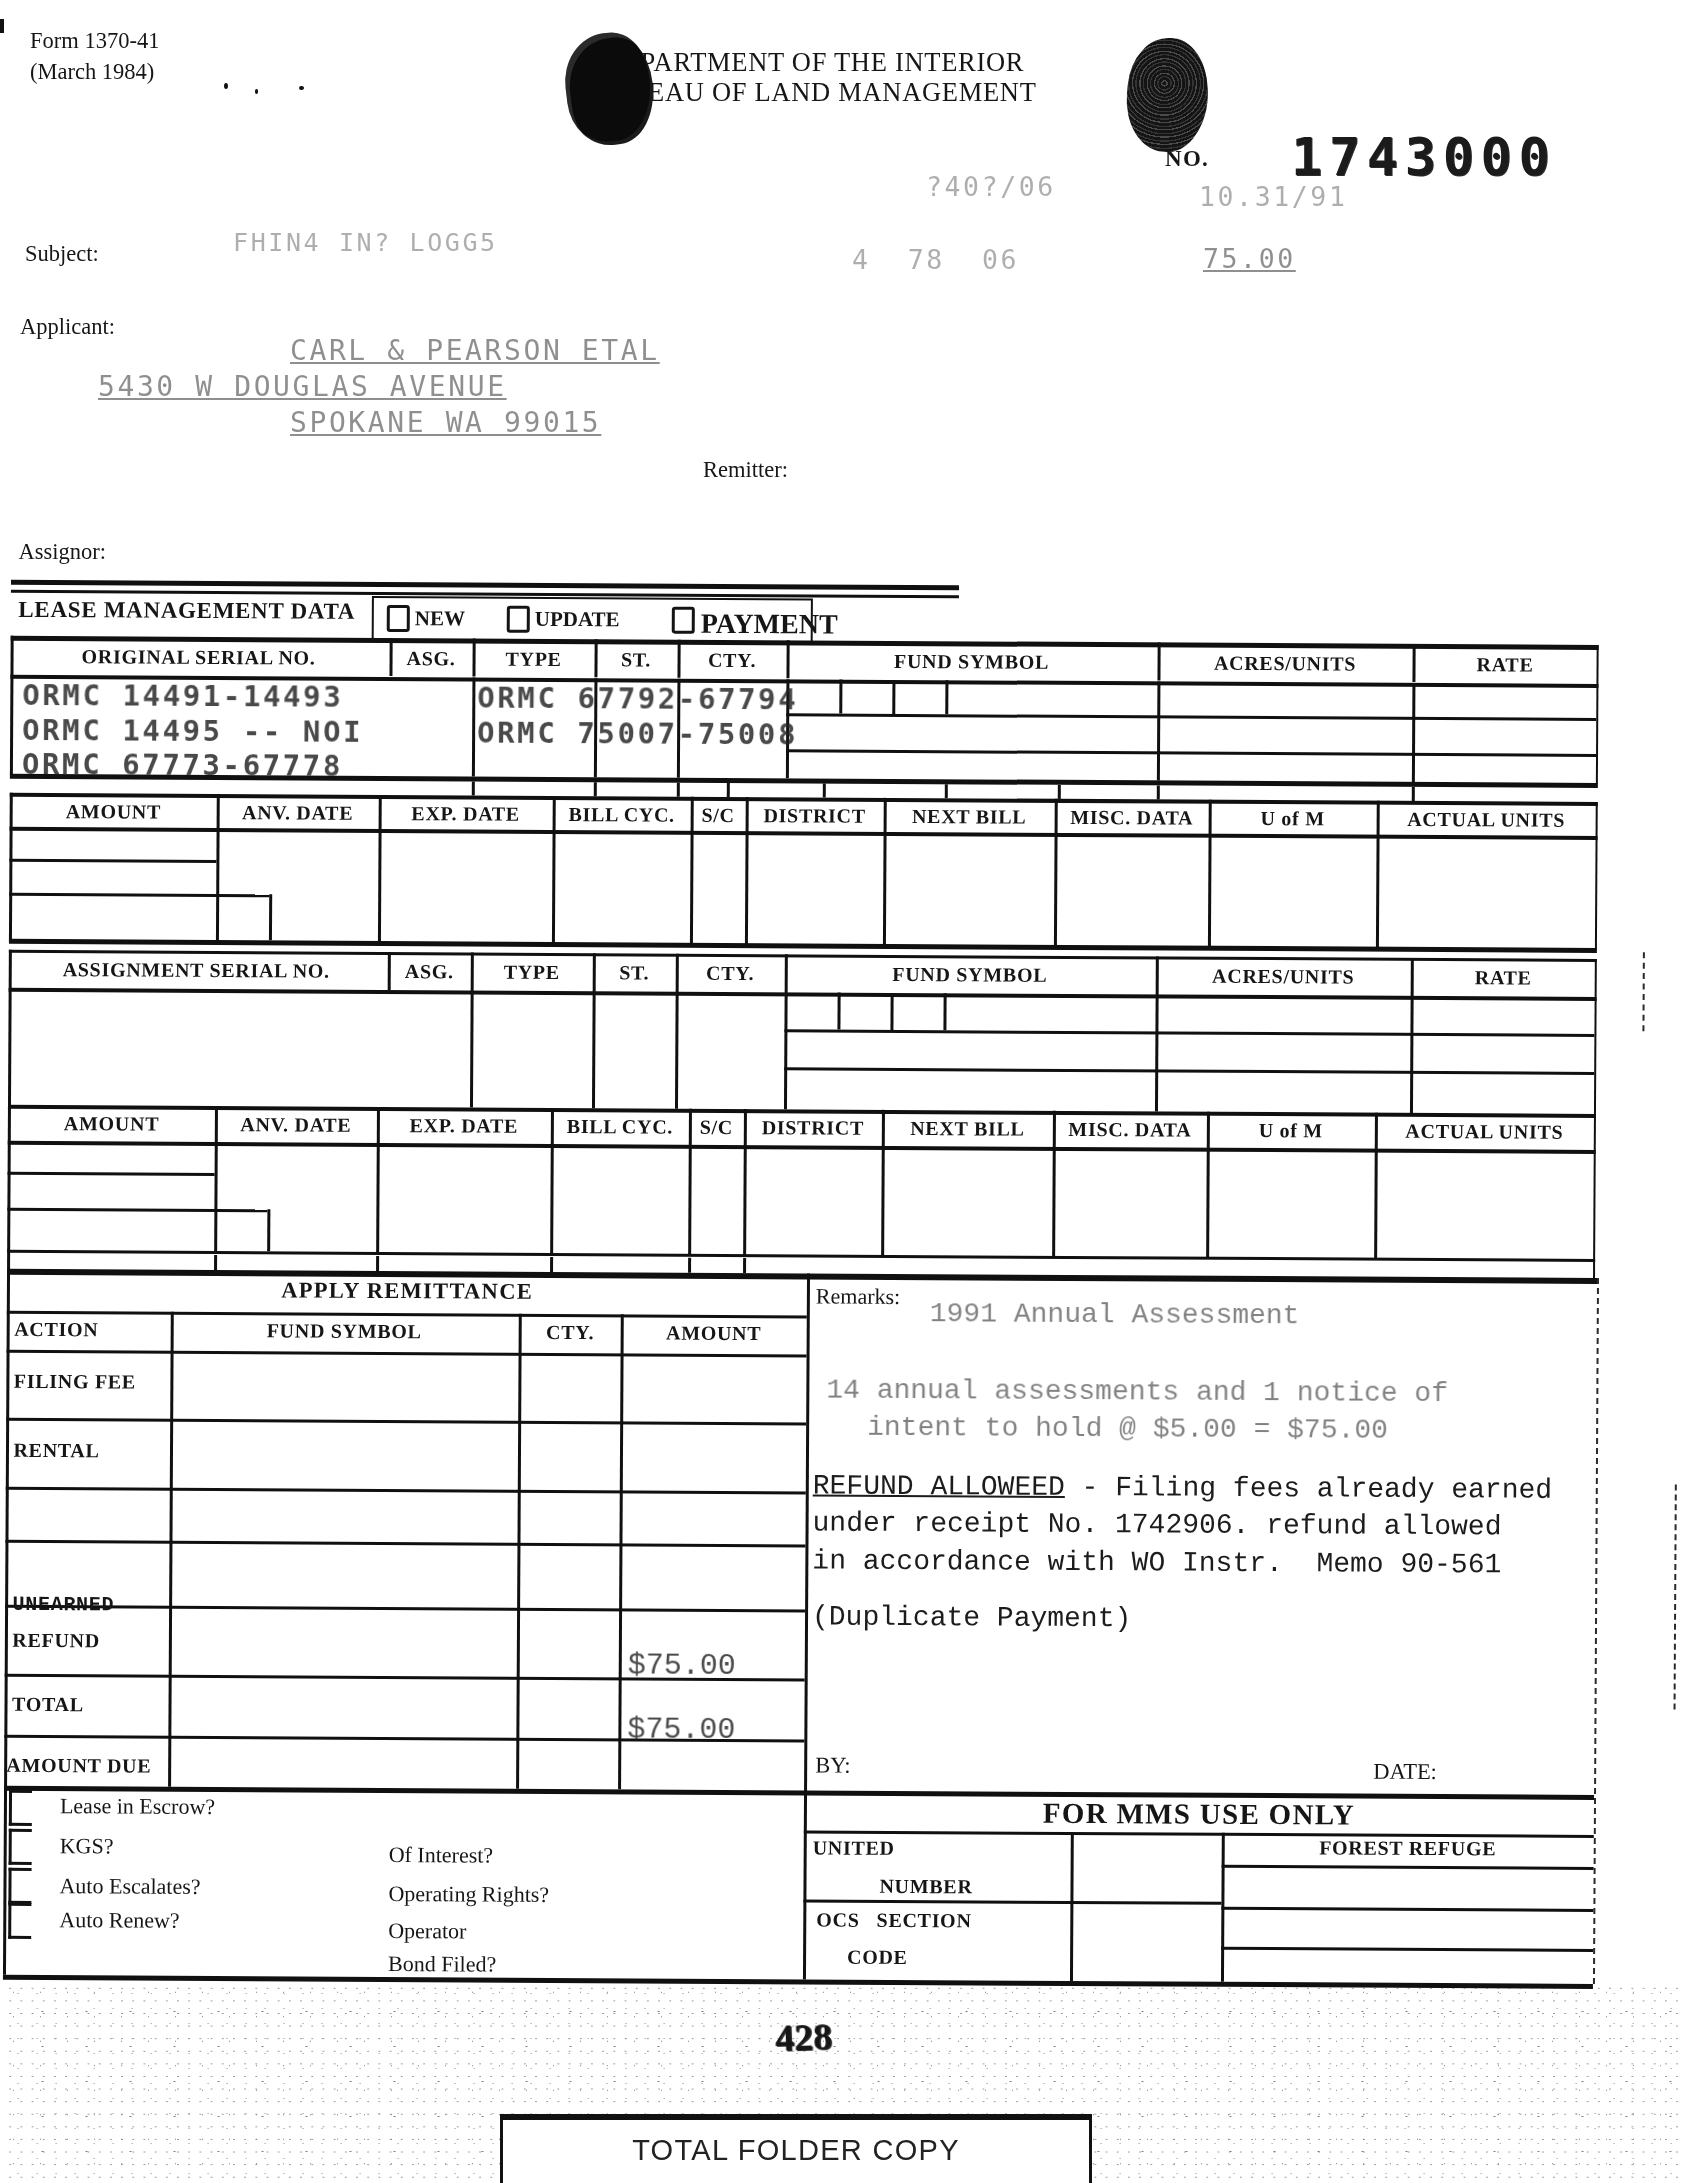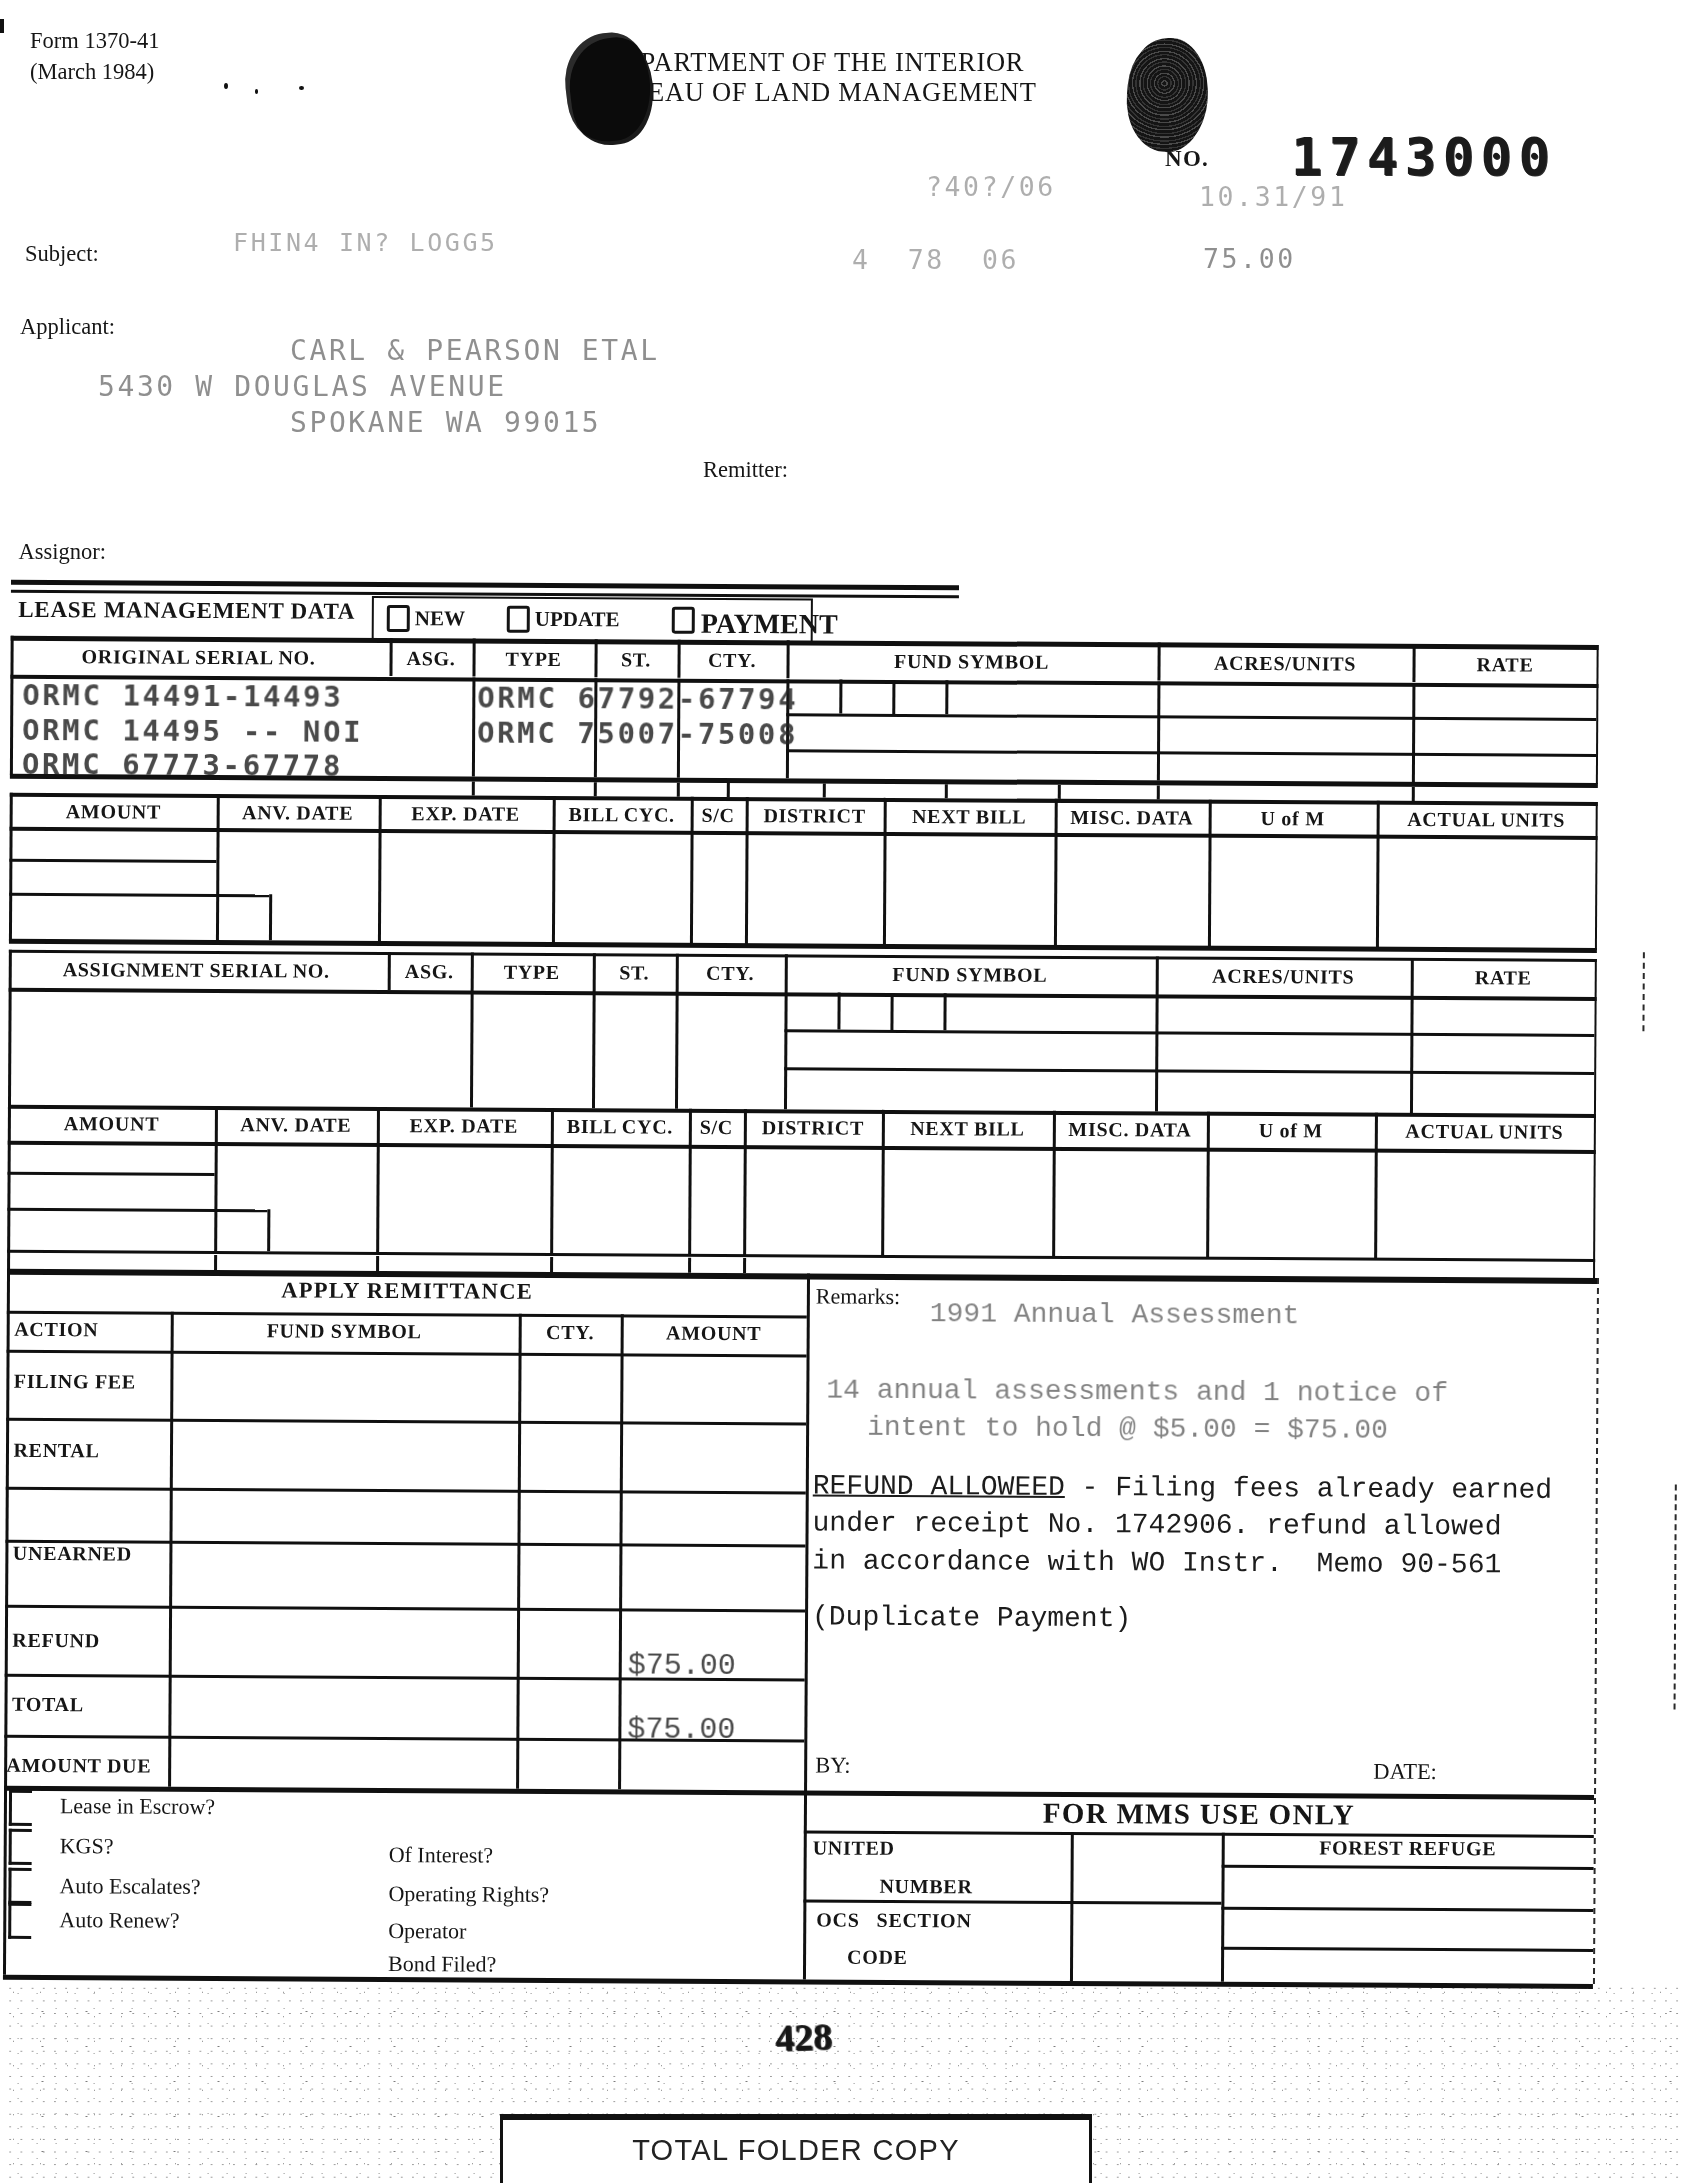--- a/index.html
+++ b/index.html
@@ -7,21 +7,21 @@
           font-family:"Liberation Serif", serif; color:#141414; overflow:hidden; }
   .lab { position:absolute; white-space:pre; color:#161616; line-height:1.05; }
   .b { font-weight:bold; }
   .c { text-align:center; }
   .hdrcell { font-weight:bold; font-size:20px; letter-spacing:0.7px; }
   .hl, .vl { position:absolute; background:#101010; }
   .tilt { position:absolute; left:0; top:0; width:1687px; height:2183px;
           transform:rotate(0.33deg); transform-origin:40px 582px; }
   .dm { font-family:"DejaVu Sans Mono", monospace; letter-spacing:2.6px; color:#222;
         opacity:.82; filter:blur(0.3px); font-size:29px; font-weight:bold; }
-  .dm.f1 { opacity:.5; filter:blur(0.5px); font-weight:normal; }
+  .dm.f1 { opacity:.5; filter:blur(0.5px); font-weight:normal;text-decoration:underline; }
   .dm.f2 { opacity:.36; filter:blur(0.7px); font-weight:normal; }
   .tw { font-family:"Liberation Mono", monospace; font-size:28px; color:#1c1c1c; }
   .tw.fade { opacity:.55; filter:blur(0.4px); }
   .tw.fade2 { opacity:.8; filter:blur(0.2px); }
   .ckb { position:absolute; width:17px; height:21px; border:3.3px solid #141414; border-radius:3.3px; }
   .brk { position:absolute; width:20px; height:30px; border-left:3.3px solid #121212;
          border-top:3.3px solid #121212; border-bottom:3.3px solid #121212; }
   .dashv { position:absolute; width:0; border-left:2.6px dashed #2a2a2a; }
   .blob1 { position:absolute; left:566px; top:33px; width:87px; height:112px; background:#0b0b0b;
            border-radius:54% 46% 48% 52%/48% 52% 55% 45%; transform:rotate(-7deg);
@@ -239,21 +239,21 @@
     <div class="lab hdrcell c" style="left:523px; top:1319px; width:103px;">CTY.</div>
     <div class="lab hdrcell c" style="left:625px; top:1319px; width:186px;">AMOUNT</div>
     <div class="hl" style="left:11.2px; top:1418px; width:800px; height:2.6px;"></div>
     <div class="hl" style="left:11.2px; top:1487px; width:800px; height:2.6px;"></div>
     <div class="hl" style="left:11.2px; top:1540px; width:800px; height:2.6px;"></div>
     <div class="hl" style="left:11.2px; top:1605px; width:800px; height:2.6px;"></div>
     <div class="hl" style="left:11.2px; top:1674px; width:800px; height:2.6px;"></div>
     <div class="hl" style="left:11.2px; top:1735px; width:800px; height:2.6px;"></div>
     <div class="lab hdrcell" style="left:18.5px; top:1371px;">FILING FEE</div>
     <div class="lab hdrcell" style="left:18.5px; top:1440px;">RENTAL</div>
-    <div class="lab hdrcell" style="left:18.5px; top:1543px;">UNEARNED</div>
+    <div class="lab hdrcell" style="left:18.5px; top:1594px;font-family:Liberation Mono, monospace;">UNEARNED</div>
     <div class="lab hdrcell" style="left:18.5px; top:1630px;">REFUND</div>
     <div class="lab hdrcell" style="left:18.5px; top:1694px;">TOTAL</div>
     <div class="lab hdrcell" style="left:13.2px; top:1755px;">AMOUNT DUE</div>
     <div class="lab tw fade2" style="left:634px; top:1647px; font-size:30px;">$75.00</div>
     <div class="lab tw fade2" style="left:634px; top:1711px; font-size:30px;">$75.00</div>
 
     <div class="vl" style="left:811px; top:1269px; width:2.6px; height:706px;"></div>
     <div class="dashv" style="left:1601px; top:1269px; height:706px;"></div>
     <div class="lab" style="left:820px; top:1280px; font-size:22px;">Remarks:</div>
     <div class="lab tw fade" style="left:934px; top:1294px;">1991 Annual Assessment</div>

